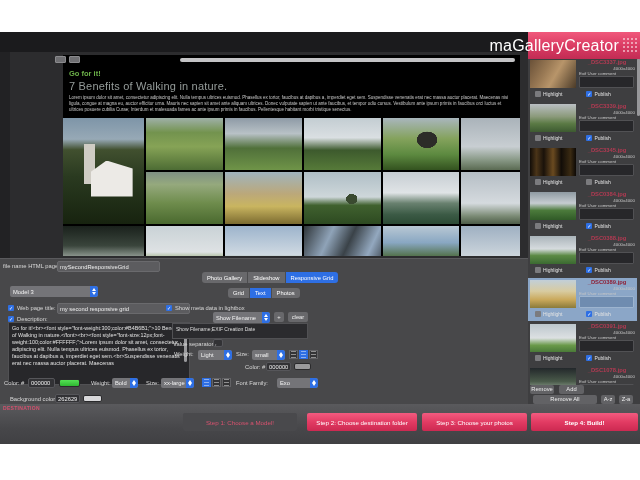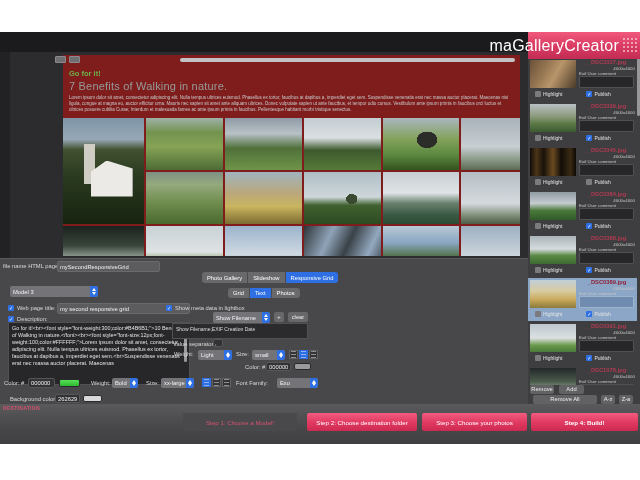--- a/index.html
+++ b/index.html
@@ -20,21 +20,21 @@
           background-image:radial-gradient(rgba(255,255,255,.5) 30%, rgba(255,255,255,0) 34%);
           background-size:4px 4px; }
 
   
   .leftstrip { position:absolute; left:0; top:20px; width:10px; height:206px; background:#222224; }
   .pane { position:absolute; left:10px; top:20px; width:518px; height:206px; background:#2c2c2e; }
   .pv-icon { position:absolute; top:4px; width:11px; height:7px; background:#6f6f72; border:1px solid #8a8a8d; border-radius:1px; z-index:3; }
   .pv-icon.i1 { left:45px; }
   .pv-icon.i2 { left:59px; }
   .pv-scroll { position:absolute; left:170px; top:6px; width:335px; height:4px; background:#c3c3c5; border-radius:2px; z-index:3; }
-  .page { position:absolute; left:53px; top:3px; width:457px; height:201px; background:#7f1d1d; overflow:hidden; padding-top:14px; }
+  .page { position:absolute; left:53px; top:3px; width:457px; height:201px; background:#000000; overflow:hidden; padding-top:14px; }
   .h-small { color:#6CB149; font-size:7.5px; font-weight:bold; margin:0 0 2px 6px; }
   .h-large { color:#959c9a; font-size:11px; font-weight:300; margin:0 0 3px 6px; letter-spacing:.2px; }
   .intro { color:#c9c9c9; font-size:4.5px; line-height:1.35; margin:0 8px 0 6px; }
   .ggrid { display:grid; grid-template-columns:81px 77px 77px 77px 76px 63px; grid-auto-rows:52px; gap:2px; margin-top:5px; }
   .gphoto { position:relative; overflow:hidden; background:#555; }
   .gphoto.tall { grid-row:1 / span 2; }
 
   
   .ph-house { background:linear-gradient(180deg,#7e95a8 0%,#97a9b6 20%,#41502f 30%,#2a3a20 55%,#17230f 100%); }
   .ph-house::after { content:""; position:absolute; left:34%; top:40%; width:52%; height:34%; background:#eceae6;

